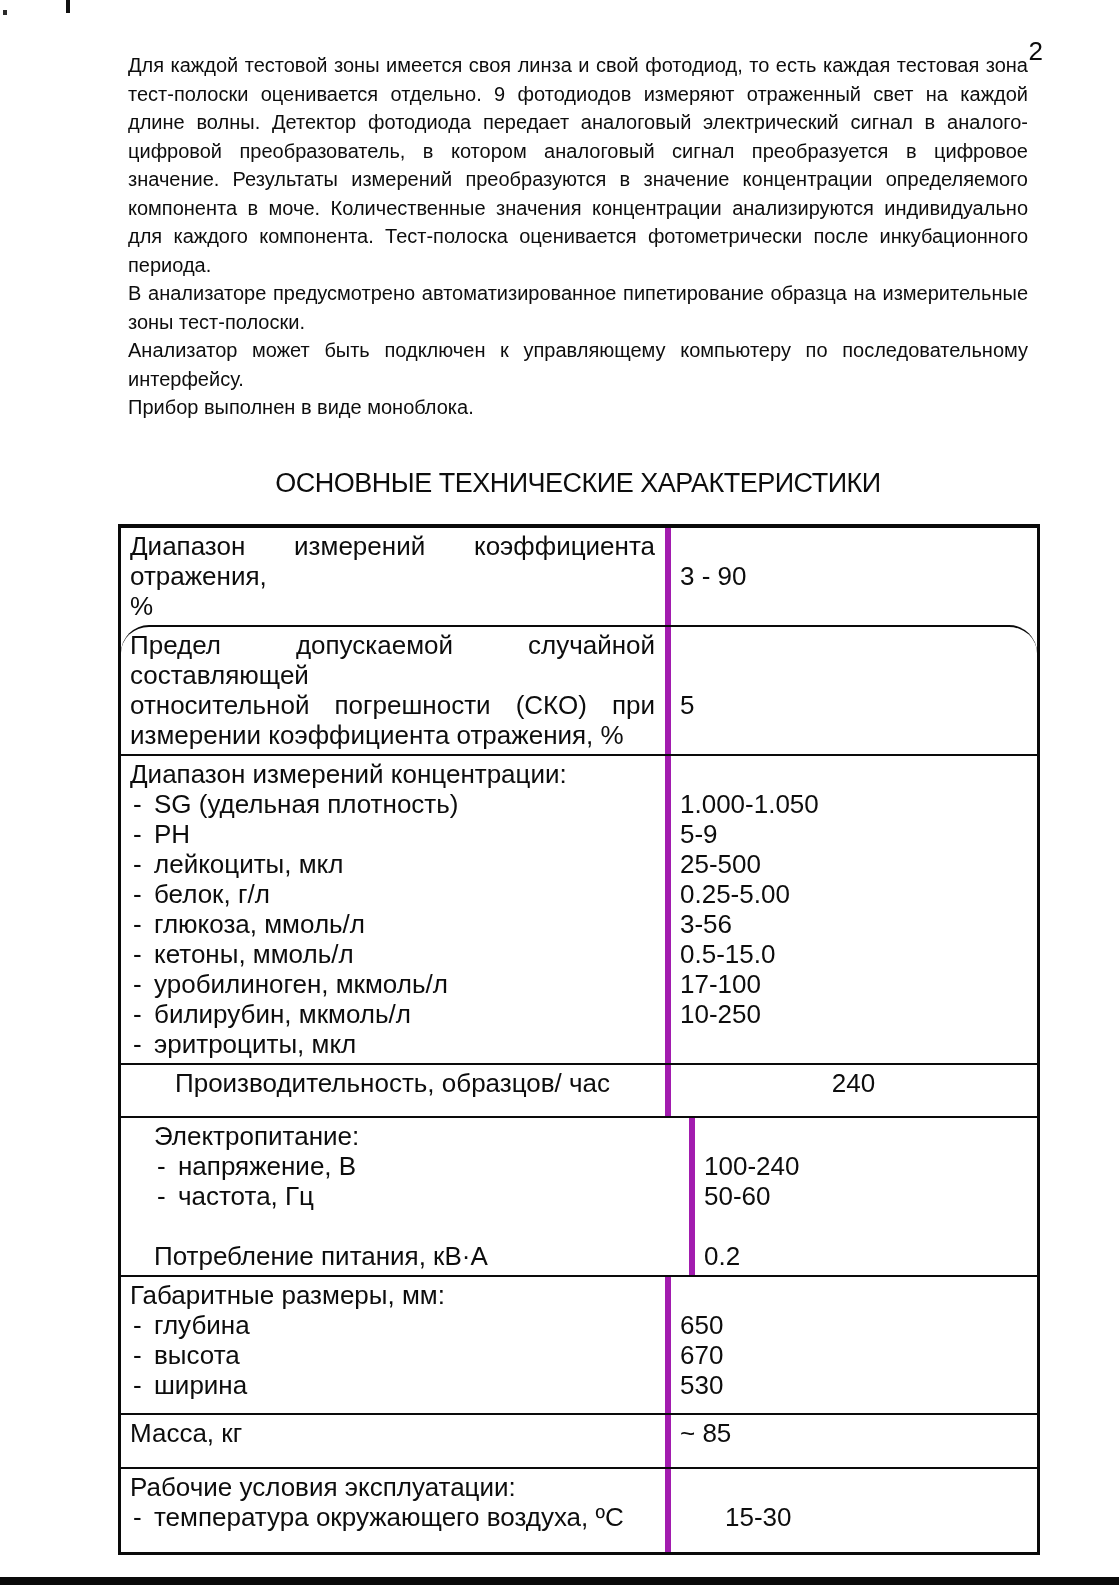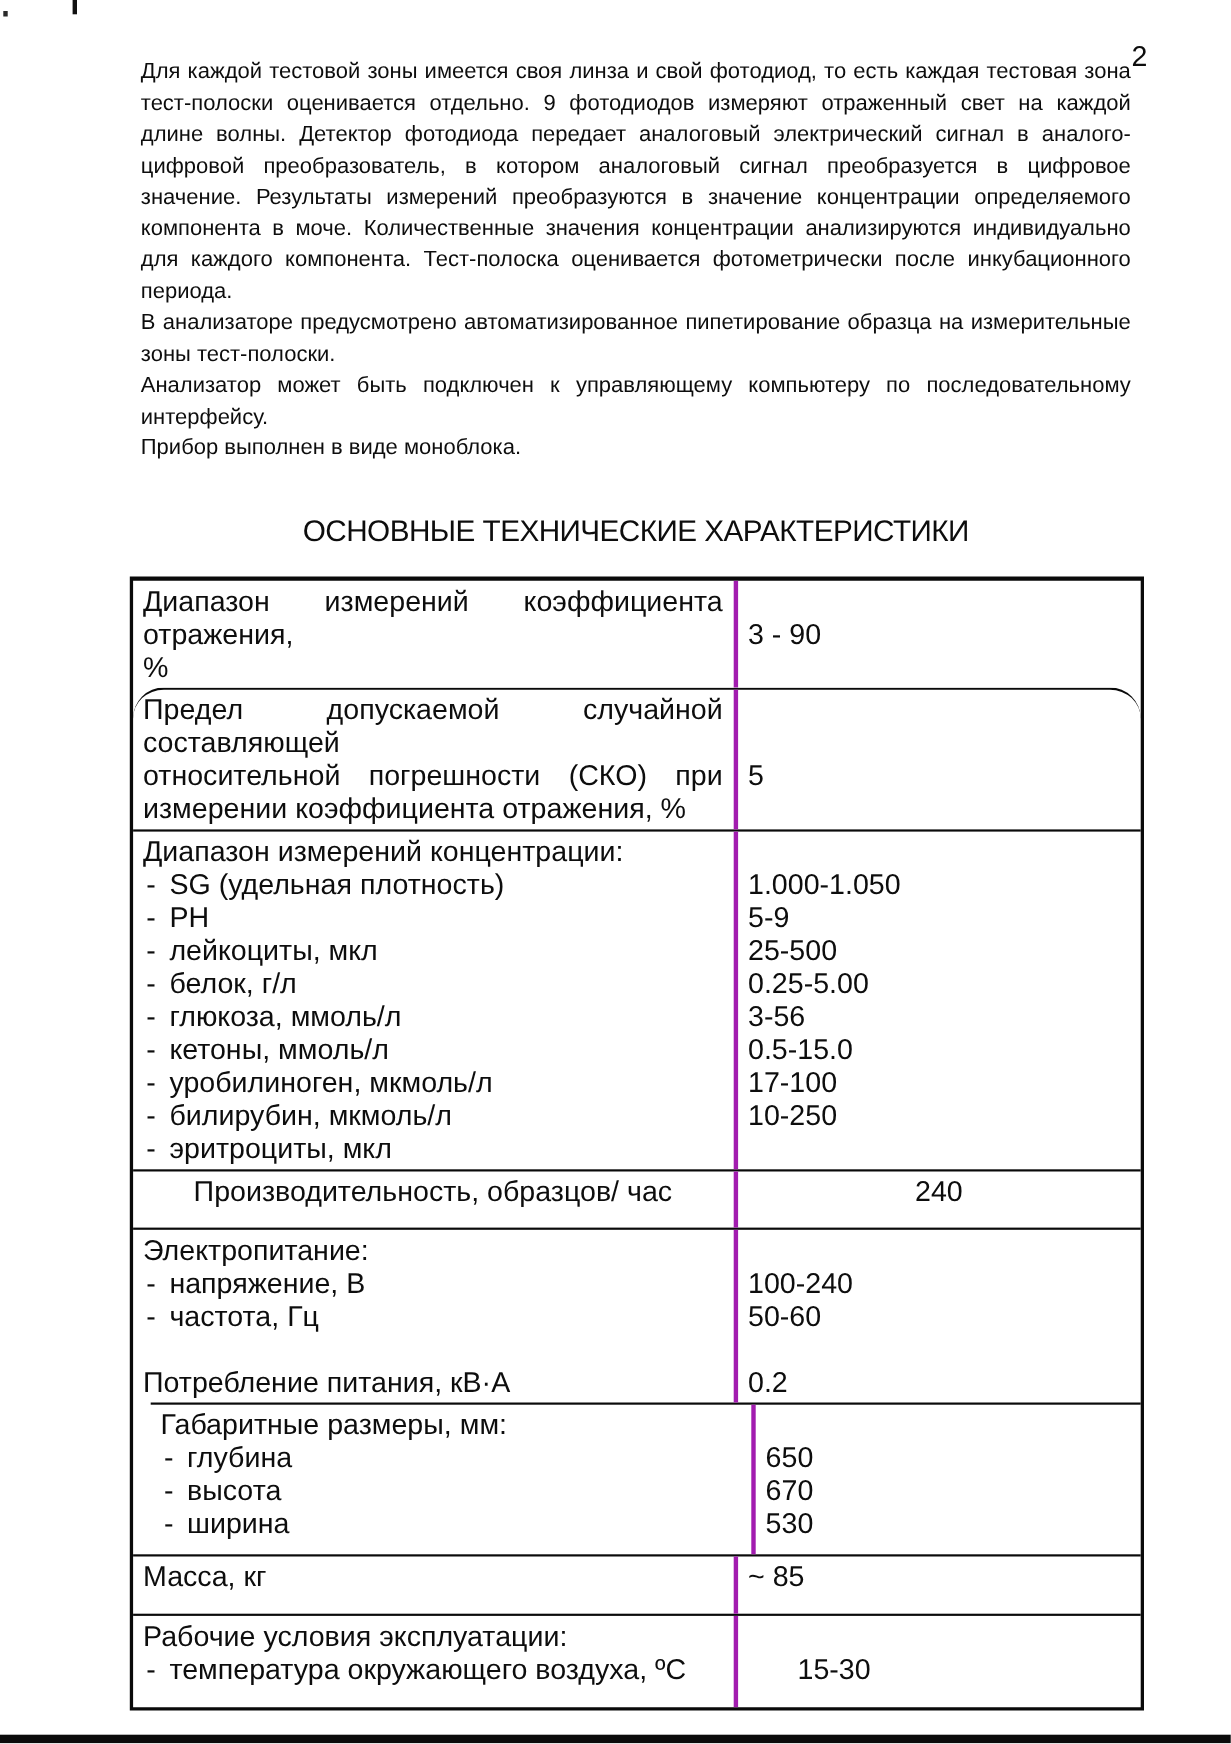--- a/index.html
+++ b/index.html
@@ -60,21 +60,21 @@
   .trow:first-child { border-top: none; }
   .tcell {
     box-sizing: border-box;
     padding: 3px 10px 4px 9px;
     font-size: 26px;
     line-height: 30px;
   }
   .label-cell {
     flex: 0 0 550px;
     width: 550px;
-    border-right: 4px solid #a21caf;
+    border-right: 6px solid #a21caf;
   }
   .value-cell { flex: 1 1 auto; }
   .tline { min-height: 30px; }
   .bullet-line {
     position: relative;
     padding-left: 24px;
   }
   .bullet-line .dash {
     position: absolute;
     left: 3px;
@@ -85,22 +85,22 @@
   .trow:nth-child(2) .label-cell .tline:nth-child(1),
   .trow:nth-child(2) .label-cell .tline:nth-child(2) {
     text-align: justify;
     text-align-last: justify;
   }
   
   .trow:nth-child(1) { min-height: 57px; }
   .trow:nth-child(2) { min-height: 110px; border-radius: 28px; }
   .trow:nth-child(3) { min-height: 299px; }
   .trow:nth-child(4) { min-height: 53px; text-align: center; }
-  .trow:nth-child(5) { min-height: 158px; }
-  .trow:nth-child(6) { min-height: 138px; margin-left: 16px; }
+  .trow:nth-child(5) { min-height: 158px; padding-left: 24px; }
+  .trow:nth-child(6) { min-height: 138px; }
   .trow:nth-child(7) { min-height: 54px; }
   .trow:nth-child(8) { min-height: 85px; gap: 45px; }
   
   .bottom-bar {
     position: absolute;
     left: 0;
     bottom: 0;
     width: 100%;
     height: 8px;
     background: #0a0a0a;

